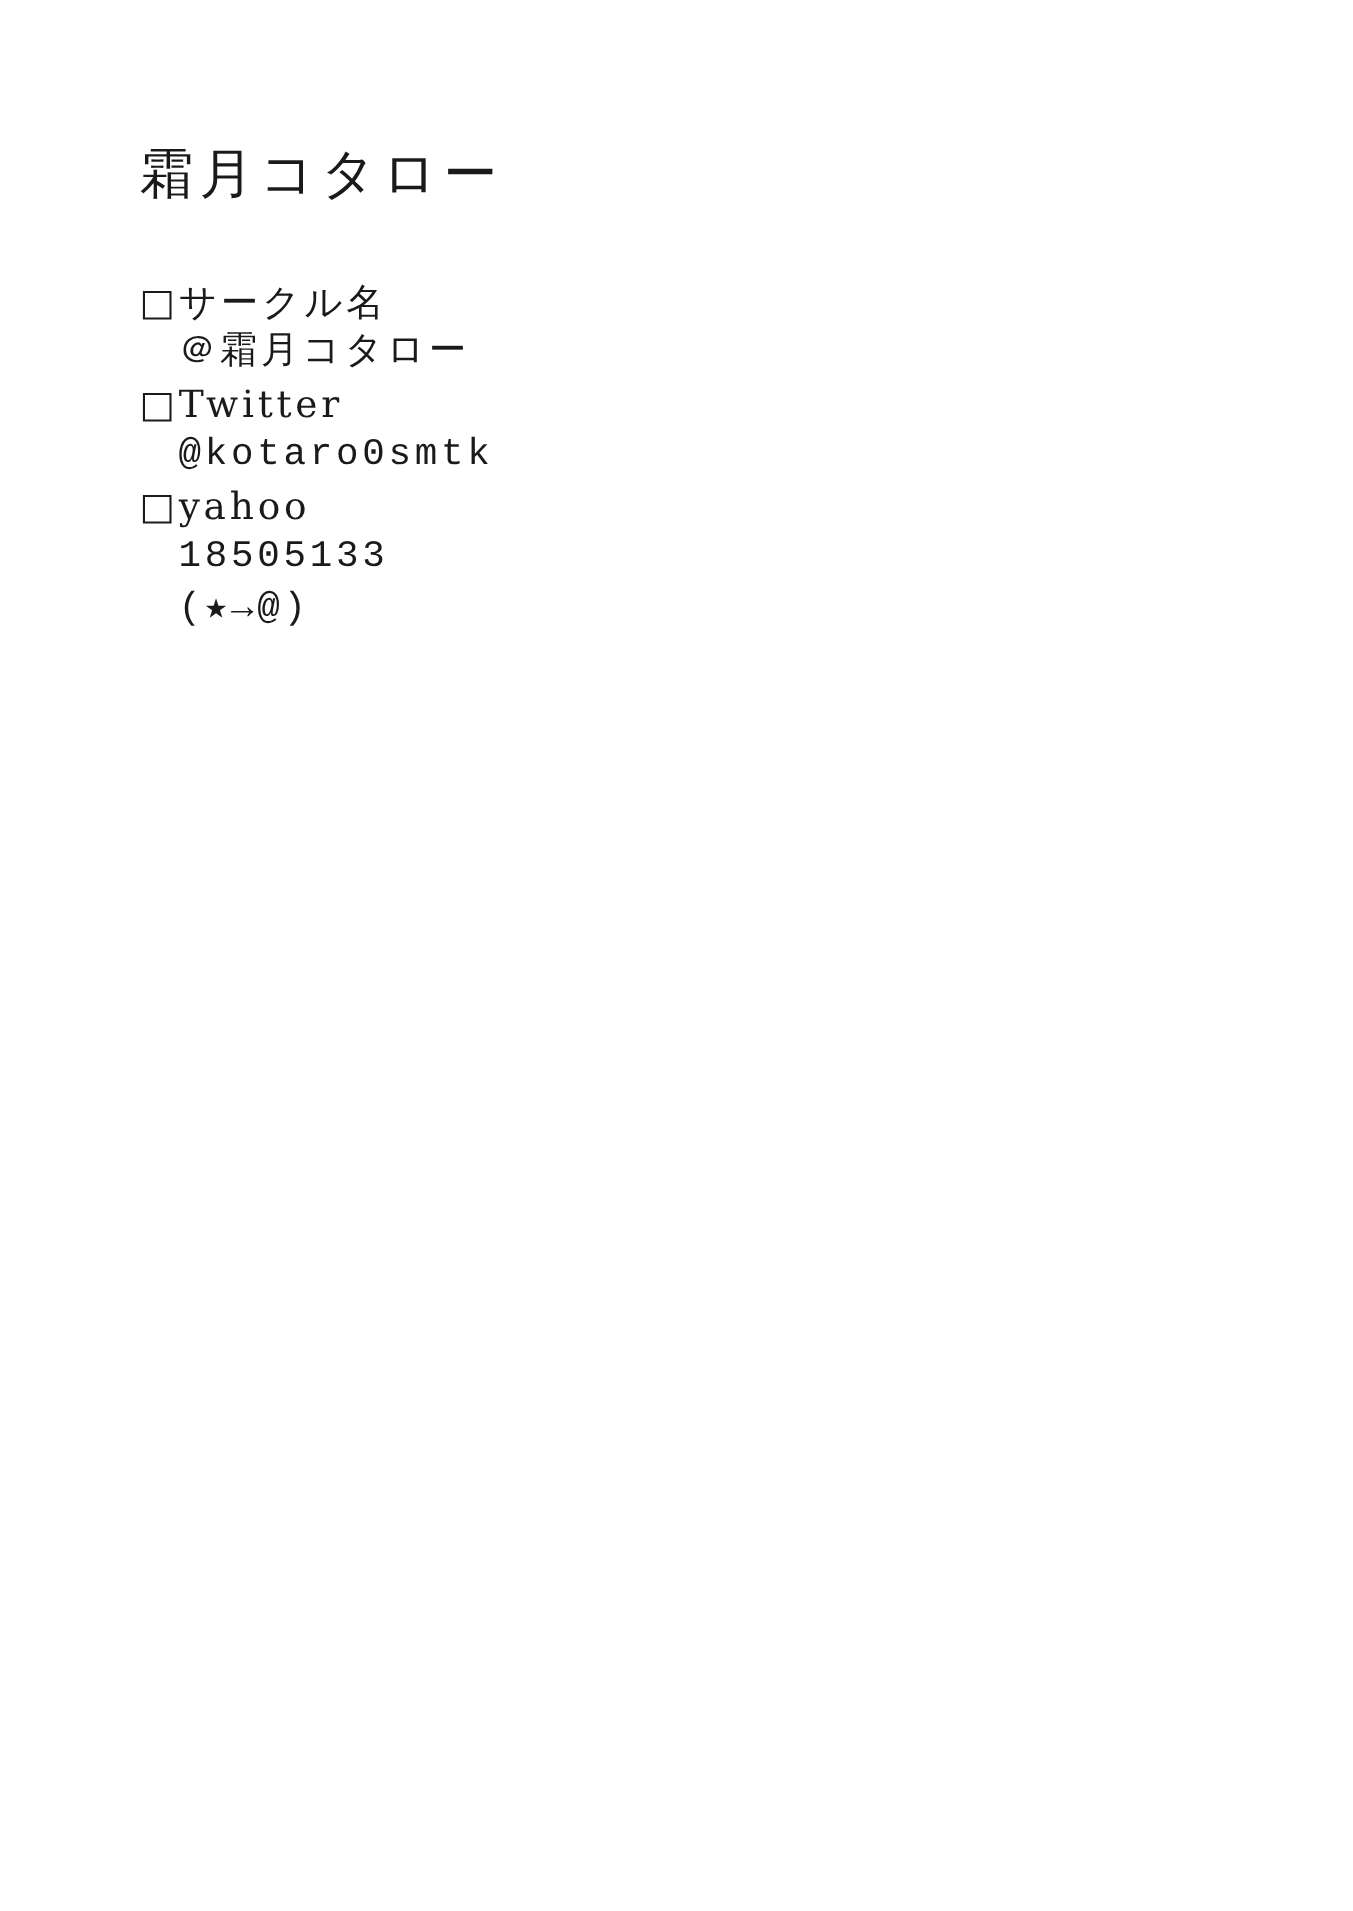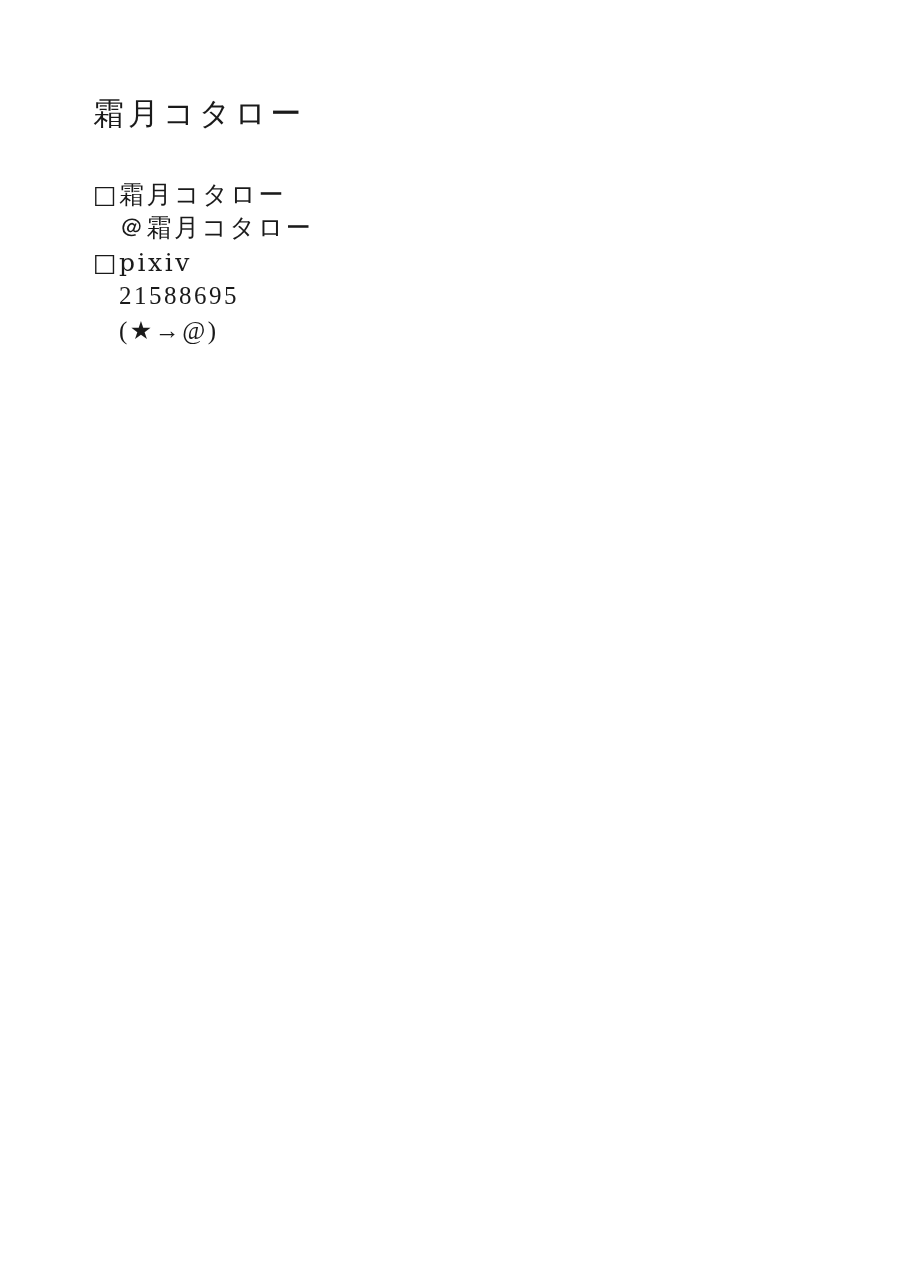--- a/index.html
+++ b/index.html
@@ -24,21 +24,21 @@
     background: #ffffff;
   }
   .content {
     position: absolute;
     left: 93px;
     top: 92px;
     width: 720px;
   }
   .author-name {
     font-family: "DejaVu Serif", serif;
-    font-size: 31px;
+    font-size: 36px;
     letter-spacing: 4px;
     line-height: 1.4;
     margin: 0 0 44px 0;
     white-space: pre;
   }
   .info-list {
     margin: 0;
     padding: 0;
     list-style: none;
   }
@@ -48,21 +48,21 @@
   .info-label {
     font-family: "DejaVu Serif", serif;
     font-size: 25px;
     letter-spacing: 2.5px;
     line-height: 1.3;
     white-space: pre;
     margin: 0;
     display: block;
   }
   .info-value {
-    font-family: Liberation Serif, serif;
+    font-family: Liberation Mono, monospace;
     font-size: 25px;
     letter-spacing: 2.5px;
     line-height: 1.3;
     white-space: pre;
     margin: 0 0 3px 26px;
     display: block;
   }
   .info-value.sub {
     margin-left: 26px;
   }
@@ -71,28 +71,32 @@
 <body>
 
 <div class="page">
   <div class="content">
 
     <div class="author-name">霜月コタロー</div>
 
     <ul class="info-list">
 
       <li class="info-item">
-        <span class="info-label">□霜月コタロー</span>
+        <span class="info-label">□サークル名</span>
         <span class="info-value">＠霜月コタロー</span>
       </li>
 
+      <li class="info-item">
+        <span class="info-label">□Twitter</span>
+        <span class="info-value">@kotaro0smtk</span>
+      </li>
 
       <li class="info-item">
-        <span class="info-label">□pixiv</span>
-        <span class="info-value">21588695</span>
+        <span class="info-label">□yahoo</span>
+        <span class="info-value">18505133</span>
       </li>
 
       <li class="info-item">
         <span class="info-value sub">(★→@)</span>
       </li>
 
     </ul>
   </div>
 </div>
 

